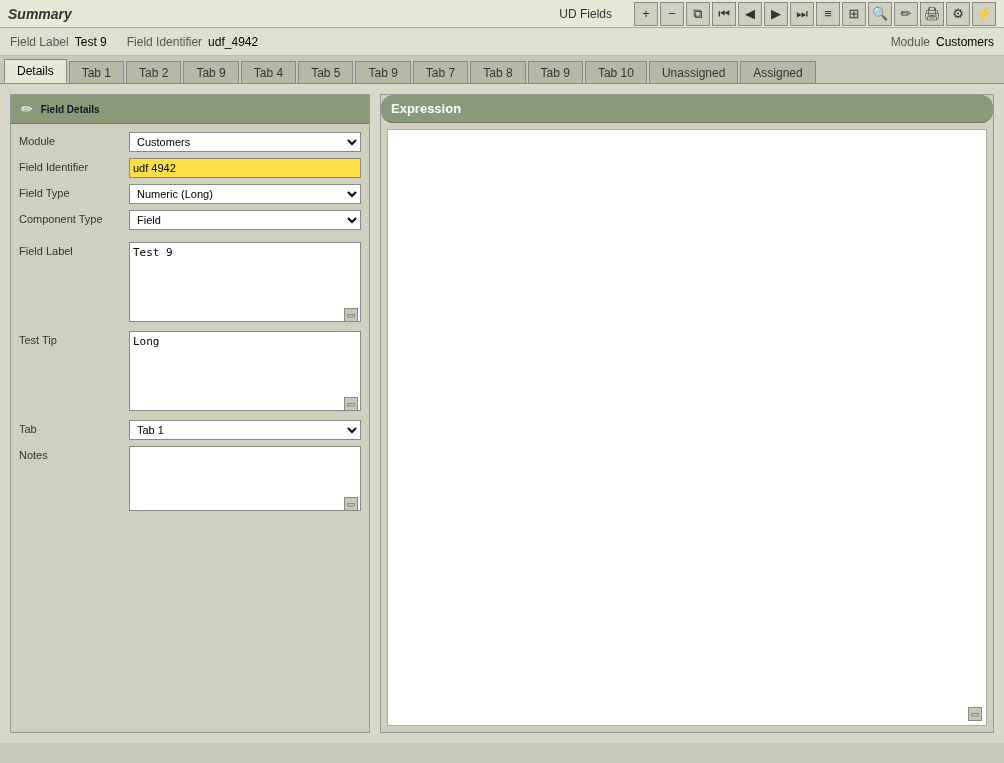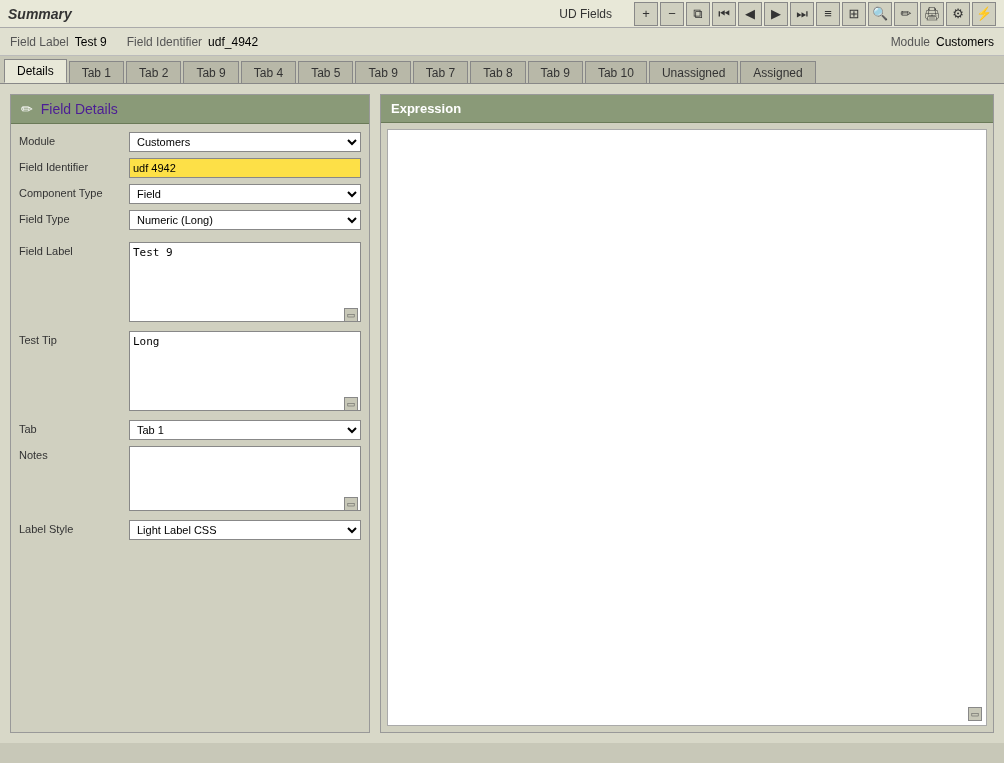--- a/index.html
+++ b/index.html
@@ -107,23 +107,23 @@
     }
     .panel-header {
       background: #8a9a78;
       padding: 6px 10px;
       display: flex;
       align-items: center;
       gap: 8px;
       border-bottom: 1px solid #6a7a58;
     }
     .panel-header-title {
-      font-size: 14px;
-      font-weight: normal;
-      color: #4c1d95;
+      font-size: 10px;
+      font-weight: bold;
+      color: #0f172a;
     }
     .panel-header-icon {
       color: #fff;
       font-size: 14px;
     }
     .panel-body {
       padding: 8px;
       overflow-y: auto;
       flex: 1;
     }
@@ -191,20 +191,21 @@
       flex: 1;
       background: #d0d0c0;
       border: 1px solid #999;
       display: flex;
       flex-direction: column;
     }
     .right-panel-header {
       background: #8a9a78;
       padding: 6px 10px;
       border-bottom: 1px solid #6a7a58;
+      border-radius: 12px;
     }
     .right-panel-header-title {
       font-size: 13px;
       font-weight: bold;
       color: #fff;
     }
     .right-panel-body {
       flex: 1;
       padding: 6px;
       position: relative;
@@ -304,33 +305,33 @@
       </div>
 
       <div class="form-row">
         <span class="form-label">Field Identifier</span>
         <div class="form-control">
           <input type="text" class="readonly-field" value="udf 4942" style="">
         </div>
       </div>
 
       <div class="form-row">
+        <span class="form-label">Field Type</span>
+        <div class="form-control">
+          <select>
+            <option>Numeric (Long)</option>
+          </select>
+        </div>
+      </div>
+
+      <div class="form-row">
         <span class="form-label">Component Type</span>
         <div class="form-control">
           <select>
             <option>Field</option>
-          </select>
-        </div>
-      </div>
-
-      <div class="form-row">
-        <span class="form-label">Field Type</span>
-        <div class="form-control">
-          <select>
-            <option>Numeric (Long)</option>
           </select>
         </div>
       </div>
 
       <div style="height: 6px;"></div>
 
       <div class="form-row">
         <span class="form-label">Field Label</span>
         <div class="form-control">
           <div class="textarea-wrapper">
@@ -363,28 +364,20 @@
         <span class="form-label">Notes</span>
         <div class="form-control">
           <div class="textarea-wrapper">
             <textarea class="notes-textarea" style=""></textarea>
             <div class="textarea-corner-icon">▭</div>
           </div>
         </div>
       </div>
 
 
-      <div class="form-row">
-        <span class="form-label">Label Style</span>
-        <div class="form-control">
-          <select>
-            <option>Light Label CSS</option>
-          </select>
-        </div>
-      </div>
 
     </div>
   </div>
 
   <div class="right-panel">
     <div class="right-panel-header">
       <span class="right-panel-header-title">Expression</span>
     </div>
     <div class="right-panel-body">
       <div class="expression-area">

